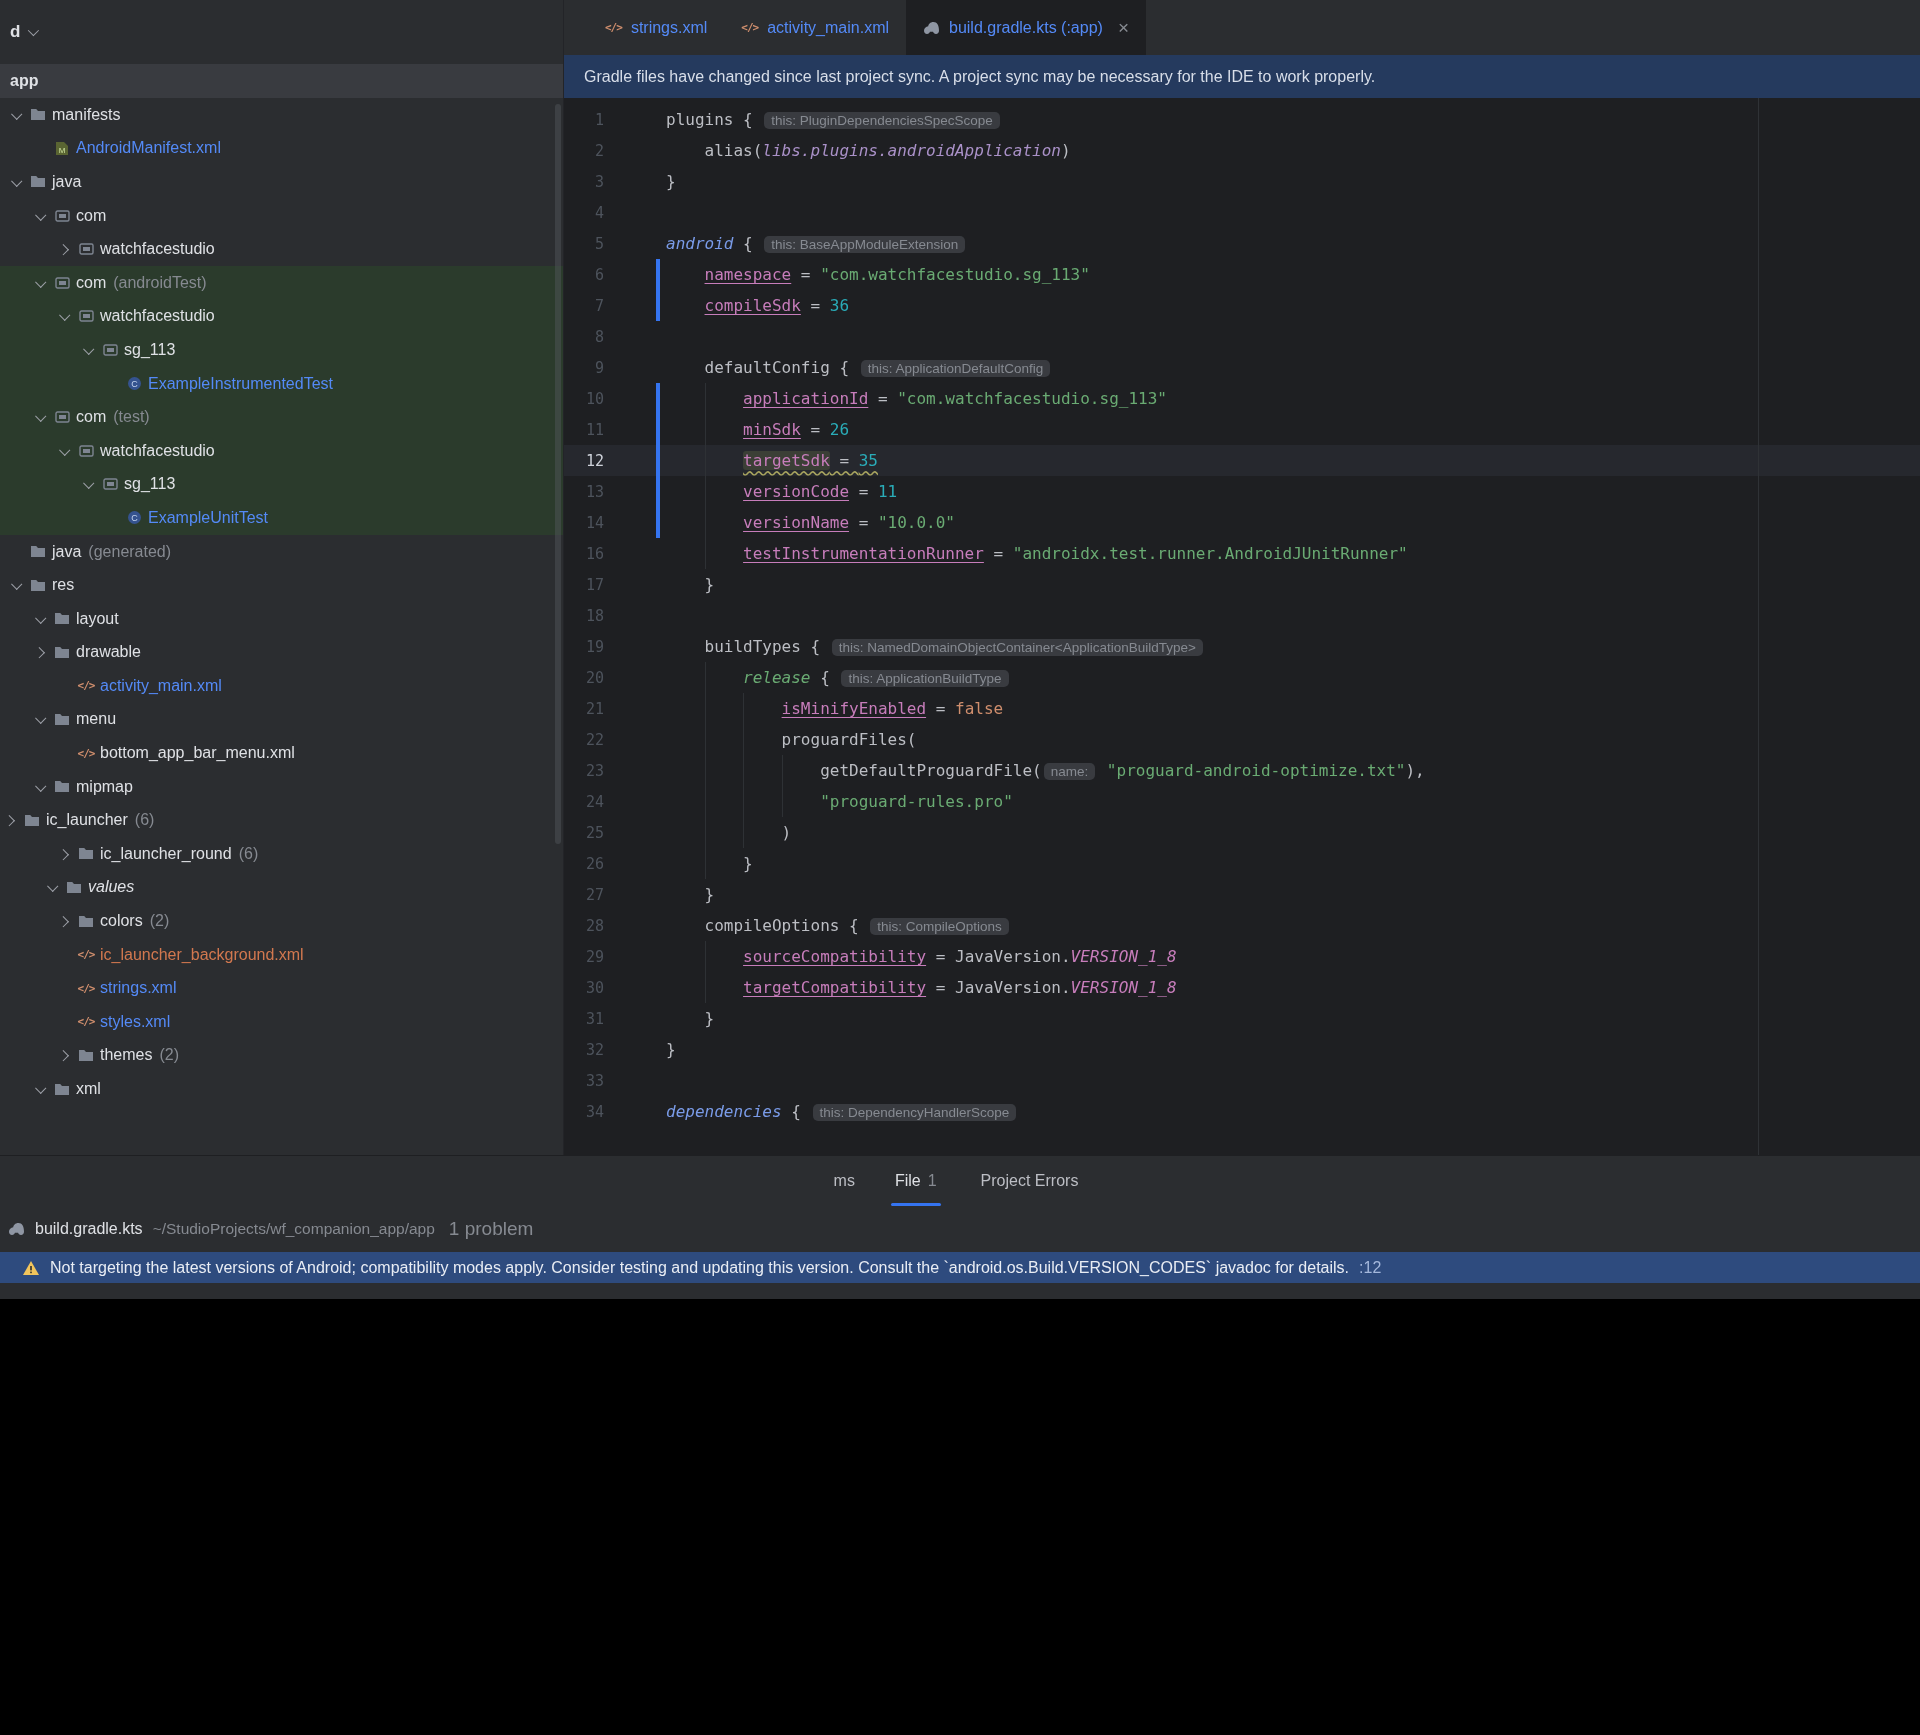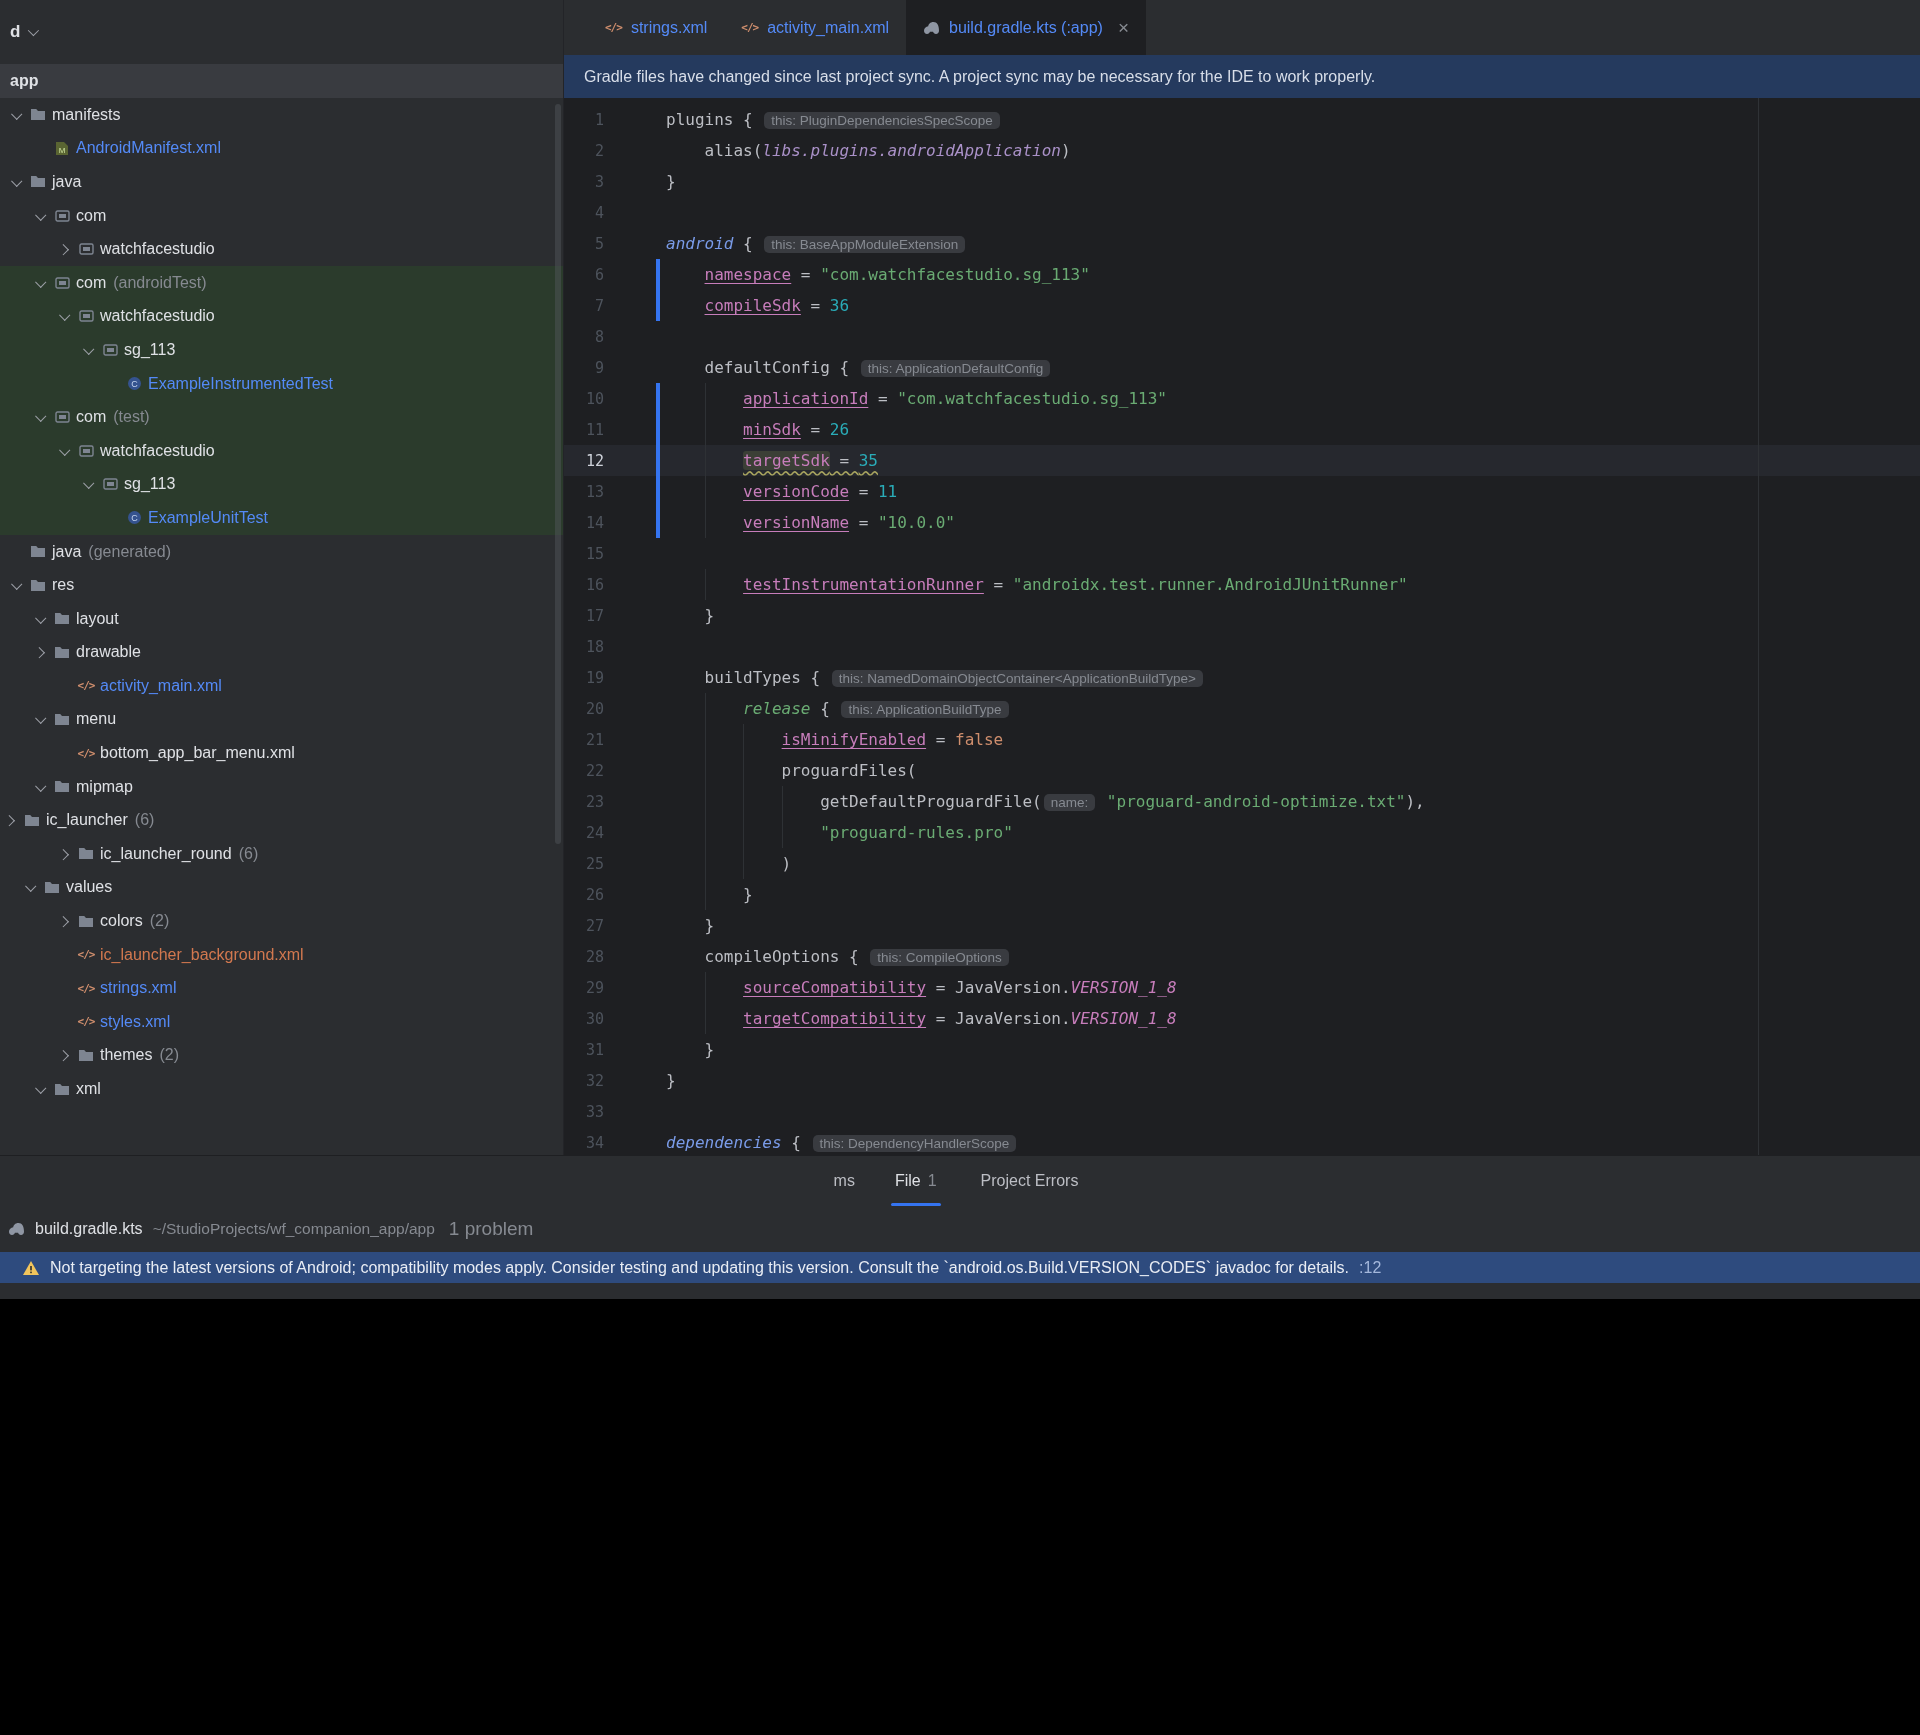--- a/index.html
+++ b/index.html
@@ -335,21 +335,21 @@
             <i class="cr"></i>
           </span>
           <span class="ticon">
             <svg width="16" height="13" viewBox="0 0 16 13">
               <path d="M1 1h5.2l1.8 2H15v9H1z" fill="#7e8591"></path>
             </svg>
           </span>
           <span class="tlabel">ic_launcher_round</span>
           <span class="tqual">(6)</span>
         </div>
-        <div class="trow" style="padding-left: 20px;">
+        <div class="trow" style="padding-left: 42px; font-style: italic;">
           <span class="chev">
             <i class="cd"></i>
           </span>
           <span class="ticon">
             <svg width="16" height="13" viewBox="0 0 16 13">
               <path d="M1 1h5.2l1.8 2H15v9H1z" fill="#7e8591"></path>
             </svg>
           </span>
           <span class="tlabel">values</span>
         </div>
@@ -440,21 +440,20 @@
         <div class="cl"><span class="ln">5</span><span class="lt"><span class="ext">android</span><span class="pl"> { </span><span class="inlay">this: BaseAppModuleExtension</span></span></div>
         <div class="cl chg"><span class="ln">6</span><span class="lt"><span class="pl">    </span><span class="prop">namespace</span><span class="pl"> = </span><span class="str">"com.watchfacestudio.sg_113"</span></span></div>
         <div class="cl chg"><span class="ln">7</span><span class="lt"><span class="pl">    </span><span class="prop">compileSdk</span><span class="pl"> = </span><span class="num">36</span></span></div>
         <div class="cl"><span class="ln">8</span><span class="lt"></span></div>
         <div class="cl"><span class="ln">9</span><span class="lt"><span class="pl">    defaultConfig { </span><span class="inlay">this: ApplicationDefaultConfig</span></span></div>
         <div class="cl chg"><span class="ln">10</span><span class="lt"><span class="pl">        </span><span class="prop">applicationId</span><span class="pl"> = </span><span class="str">"com.watchfacestudio.sg_113"</span></span><i class="ig" style="left: 140.52px;"></i></div>
         <div class="cl chg"><span class="ln">11</span><span class="lt"><span class="pl">        </span><span class="prop">minSdk</span><span class="pl"> = </span><span class="num">26</span></span><i class="ig" style="left: 140.52px;"></i></div>
         <div class="cl cur chg"><span class="ln">12</span><span class="lt"><span class="pl">        </span><span class="prop warn hl">targetSdk</span><span class="pl warn"> = </span><span class="num warn">35</span></span><i class="ig" style="left: 140.52px;"></i></div>
         <div class="cl chg"><span class="ln">13</span><span class="lt"><span class="pl">        </span><span class="prop">versionCode</span><span class="pl"> = </span><span class="num">11</span></span><i class="ig" style="left: 140.52px;"></i></div>
         <div class="cl chg"><span class="ln">14</span><span class="lt"><span class="pl">        </span><span class="prop">versionName</span><span class="pl"> = </span><span class="str">"10.0.0"</span></span><i class="ig" style="left: 140.52px;"></i></div>
-        <div class="cl"><span class="ln">15</span><span class="lt"></span></div>
         <div class="cl"><span class="ln">16</span><span class="lt"><span class="pl">        </span><span class="prop">testInstrumentationRunner</span><span class="pl"> = </span><span class="str">"androidx.test.runner.AndroidJUnitRunner"</span></span><i class="ig" style="left: 140.52px;"></i></div>
         <div class="cl"><span class="ln">17</span><span class="lt"><span class="pl">    }</span></span></div>
         <div class="cl"><span class="ln">18</span><span class="lt"></span></div>
         <div class="cl"><span class="ln">19</span><span class="lt"><span class="pl">    buildTypes { </span><span class="inlay">this: NamedDomainObjectContainer&lt;ApplicationBuildType&gt;</span></span></div>
         <div class="cl"><span class="ln">20</span><span class="lt"><span class="pl">        </span><span class="rel">release</span><span class="pl"> { </span><span class="inlay">this: ApplicationBuildType</span></span><i class="ig" style="left: 140.52px;"></i></div>
         <div class="cl"><span class="ln">21</span><span class="lt"><span class="pl">            </span><span class="prop">isMinifyEnabled</span><span class="pl"> = </span><span class="kw">false</span></span><i class="ig" style="left: 140.52px;"></i><i class="ig" style="left: 179.04px;"></i></div>
         <div class="cl"><span class="ln">22</span><span class="lt"><span class="pl">            proguardFiles(</span></span><i class="ig" style="left: 140.52px;"></i><i class="ig" style="left: 179.04px;"></i></div>
         <div class="cl"><span class="ln">23</span><span class="lt"><span class="pl">                getDefaultProguardFile(</span><span class="inlay">name:</span><span class="pl"> </span><span class="str">"proguard-android-optimize.txt"</span><span class="pl">),</span></span><i class="ig" style="left: 140.52px;"></i><i class="ig" style="left: 179.04px;"></i><i class="ig" style="left: 217.56px;"></i></div>
         <div class="cl"><span class="ln">24</span><span class="lt"><span class="pl">                </span><span class="str">"proguard-rules.pro"</span></span><i class="ig" style="left: 140.52px;"></i><i class="ig" style="left: 179.04px;"></i><i class="ig" style="left: 217.56px;"></i></div>
         <div class="cl"><span class="ln">25</span><span class="lt"><span class="pl">            )</span></span><i class="ig" style="left: 140.52px;"></i><i class="ig" style="left: 179.04px;"></i></div>

